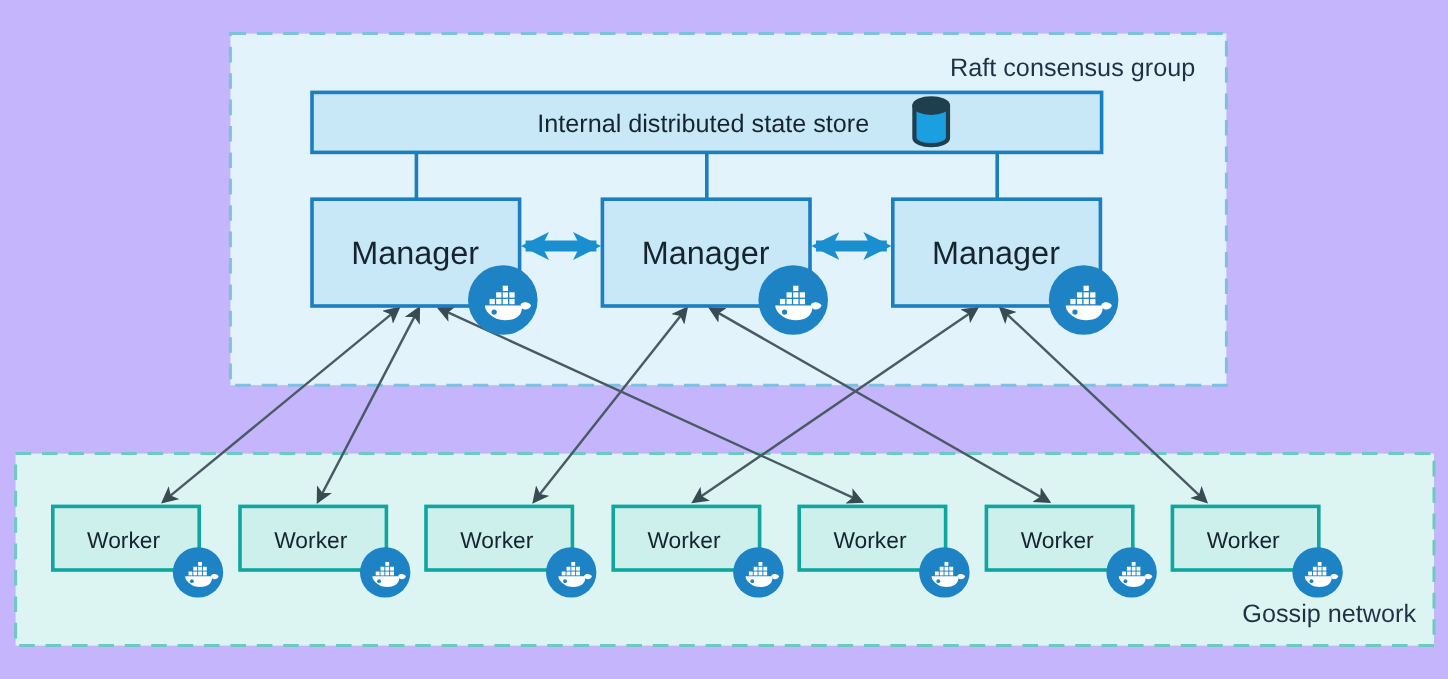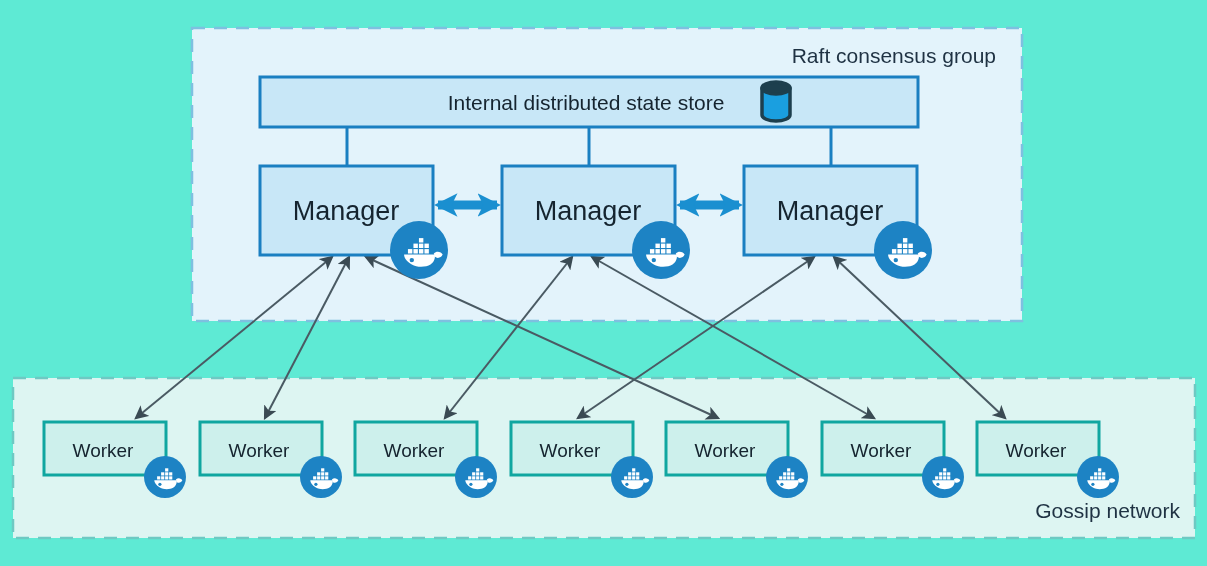--- a/index.html
+++ b/index.html
@@ -10,21 +10,21 @@
   body {
     width: 1207px;
     height: 566px;
     overflow: hidden;
     font-family: "Liberation Sans", sans-serif;
   }
   #diagram-root {
     position: relative;
     width: 1207px;
     height: 566px;
-    background: #5eead4;
+    background: #c4b5fd;
   }
   svg#swarm-svg {
     display: block;
     width: 1207px;
     height: 566px;
   }
   .zone-label {
     font-family: "Liberation Sans", sans-serif;
     font-size: 21px;
     fill: #1f3243;

